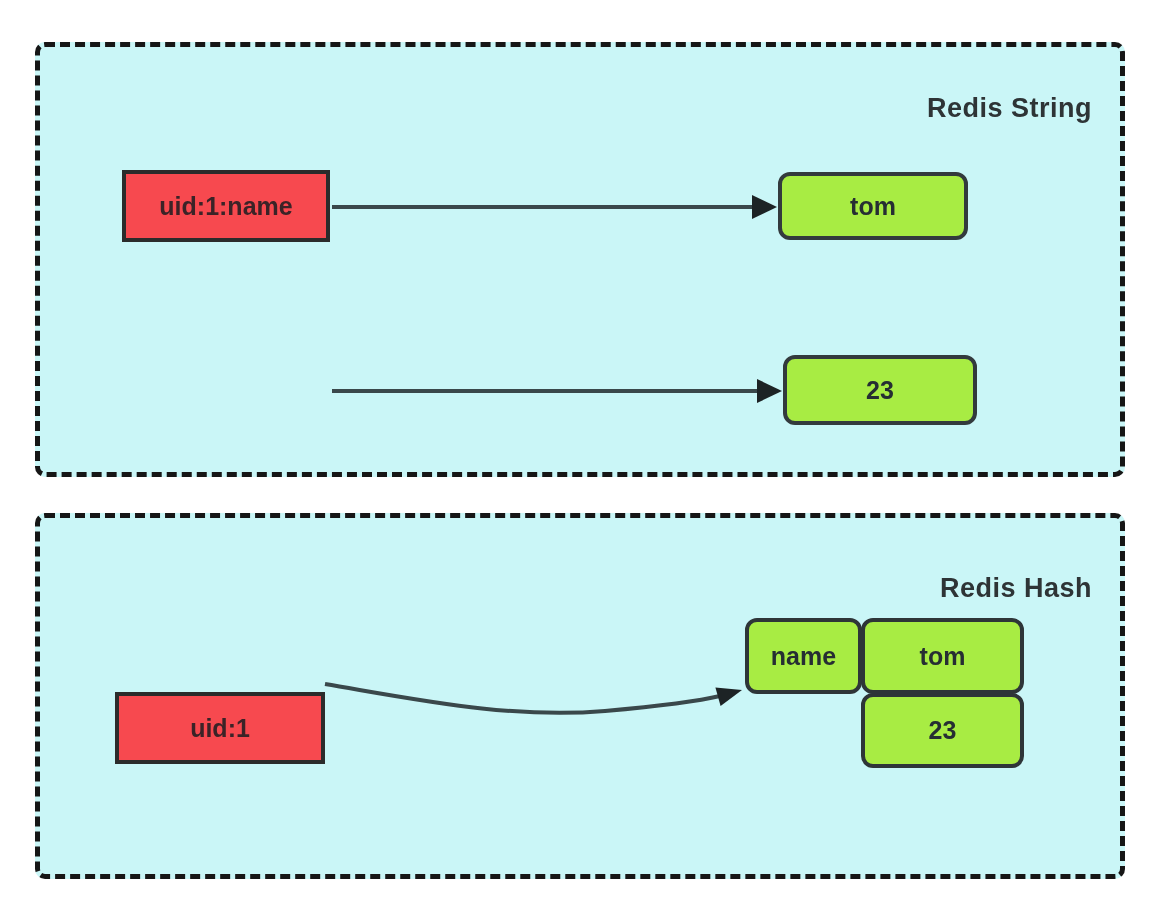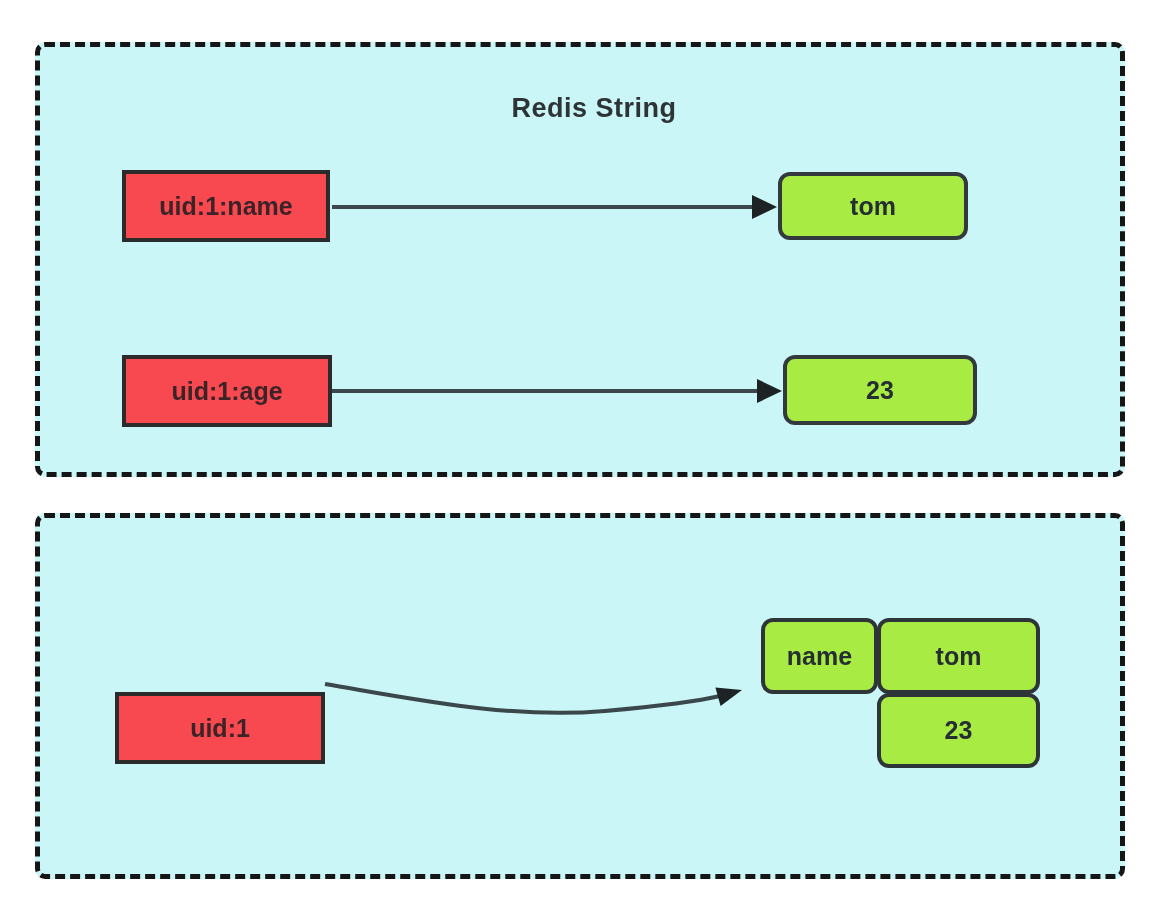--- a/index.html
+++ b/index.html
@@ -19,25 +19,24 @@
     border: 5px dashed #161616;
     border-radius: 10px;
     box-sizing: border-box;
   }
   .panel.p1 { top: 42px;  height: 435px; }
   .panel.p2 { top: 513px; height: 366px; }
 
   .title {
     position: absolute;
     left: 0; width: 1092px;
-    text-align: center;
+    text-align: right;
     font-size: 27px; font-weight: 700;
     color: #2e3436;
     letter-spacing: 0.5px;
-    margin-left: 48px;
   }
   .title.t1 { top: 93px; }
   .title.t2 { top: 573px; }
 
   .box {
     position: absolute;
     box-sizing: border-box;
     display: flex; align-items: center; justify-content: center;
     font-weight: 700;
   }
@@ -61,21 +60,21 @@
   .k3 { left: 115px; top: 646px; width: 210px; height: 72px; margin-top: 46px; }
 
   .cell {
     position: absolute;
     box-sizing: border-box;
     display: flex; align-items: center; justify-content: center;
     background: #a8ec43;
     border: 4px solid #2e3538;
     border-radius: 12px;
     color: #262e33;
-    font-size: 25px; font-weight: 700; margin-left: 16px;
+    font-size: 25px; font-weight: 700;
   }
   .c-name { left: 745px; top: 618px; width: 117px; height: 76px; }
   .c-tom  { left: 861px; top: 618px; width: 163px; height: 76px; }
   .c-age  { left: 745px; top: 693px; width: 117px; height: 75px; }
   .c-val  { left: 861px; top: 693px; width: 163px; height: 75px; }
 
   svg.overlay {
     position: absolute; left: 0; top: 0;
     width: 1160px; height: 908px;
     pointer-events: none;
@@ -85,40 +84,40 @@
 </style>
 </head>
 <body>
 
 <div class="canvas">
 
   <section class="panel p1"></section>
   <section class="panel p2"></section>
 
   <div class="title t1">Redis String</div>
+  <div class="title t2">Redis Hash</div>
 
   <svg class="overlay" viewBox="0 0 1160 908">
     <g>
       <path class="arrow-line" d="M332 207 H752"></path>
       <polygon class="arrow-head" points="752,195 777,207 752,219"></polygon>
     </g>
     <g>
       <path class="arrow-line" d="M332 391 H757"></path>
       <polygon class="arrow-head" points="757,379 782,391 757,403"></polygon>
     </g>
     <g>
       <path class="arrow-line" d="M325 684 C 420 700, 510 719, 605 711 C 660 706, 695 702, 720 696"></path>
       <polygon class="arrow-head" points="742,690 720.6,705.9 715.4,687.6"></polygon>
     </g>
   </svg>
 
   <div class="box keybox k1">uid:1:name</div>
   <div class="box valbox v1">tom</div>
 
-  <div class="box keybox k2">uid:1:age</div>
   <div class="box valbox v2">23</div>
 
   <div class="box keybox k3">uid:1</div>
 
   <div class="cell c-name">name</div>
   <div class="cell c-tom">tom</div>
   <div class="cell c-val">23</div>
 
 </div>
 

